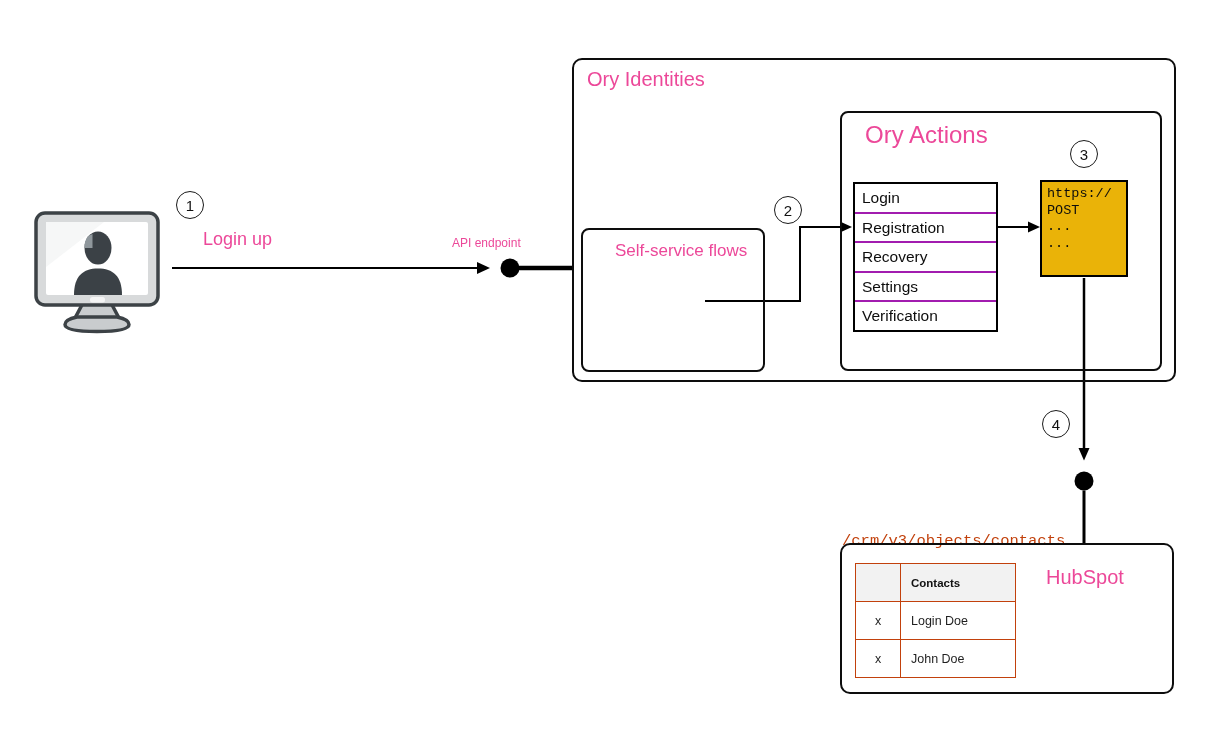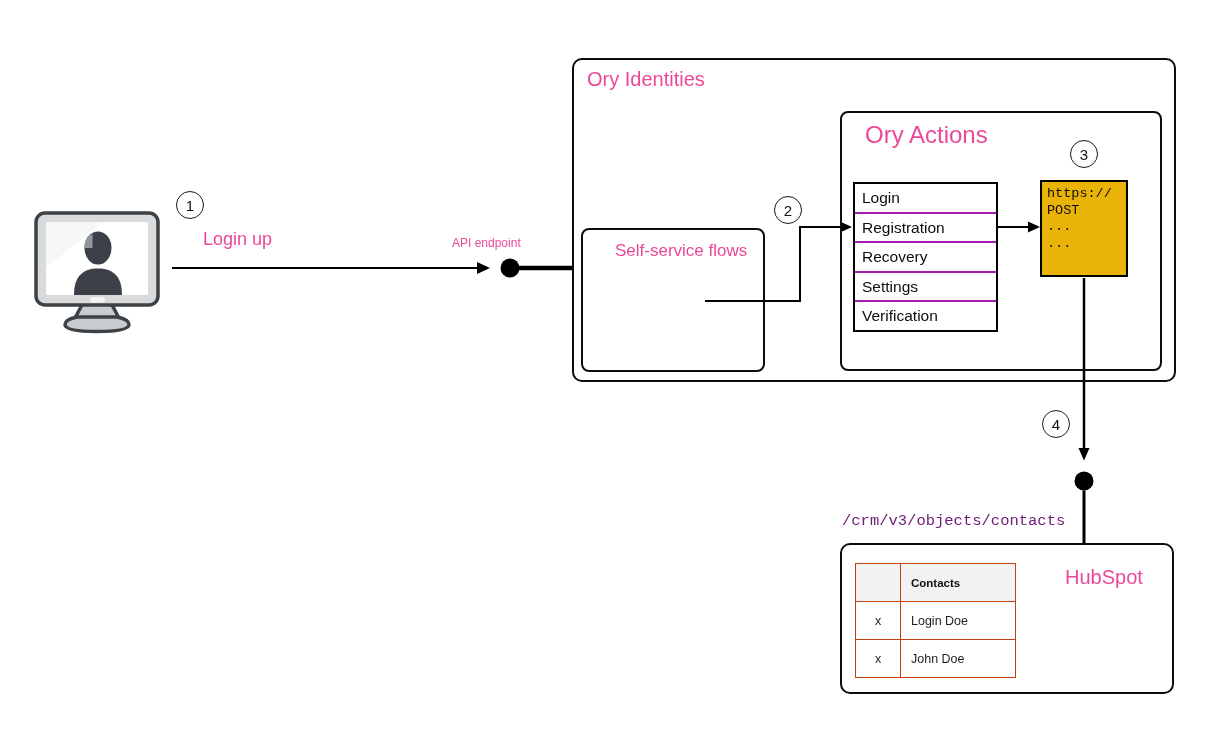--- a/index.html
+++ b/index.html
@@ -129,24 +129,24 @@
     <div class="flow-row">Verification</div>
   </div>
 
   <div class="code-box">
     <div>https://</div>
     <div>POST</div>
     <div>...</div>
     <div>...</div>
   </div>
 
-  <div class="label mono" style="left:842px; top:512px; font-size:15.5px; color:#701a75;">/crm/v3/objects/contacts</div>
+  <div class="label mono" style="left:842px; top:532px; font-size:15.5px; color:#c2410c;">/crm/v3/objects/contacts</div>
 
   <div class="box r10" style="left:840px; top:543px; width:330px; height:147px; z-index:1;"></div>
-  <div class="label" style="left:1046px; top:566px; font-size:20px; z-index:2;margin-left:19px;">HubSpot</div>
+  <div class="label" style="left:1046px; top:566px; font-size:20px; z-index:2;">HubSpot</div>
 
   <table class="contacts-table">
     <tbody>
         <tr class="ct-header">
       <td class="ct-action"></td>
       <td class="ct-name">Contacts</td>
     </tr>
     <tr>
       <td class="ct-action">x</td>
       <td class="ct-name">Login Doe</td>

